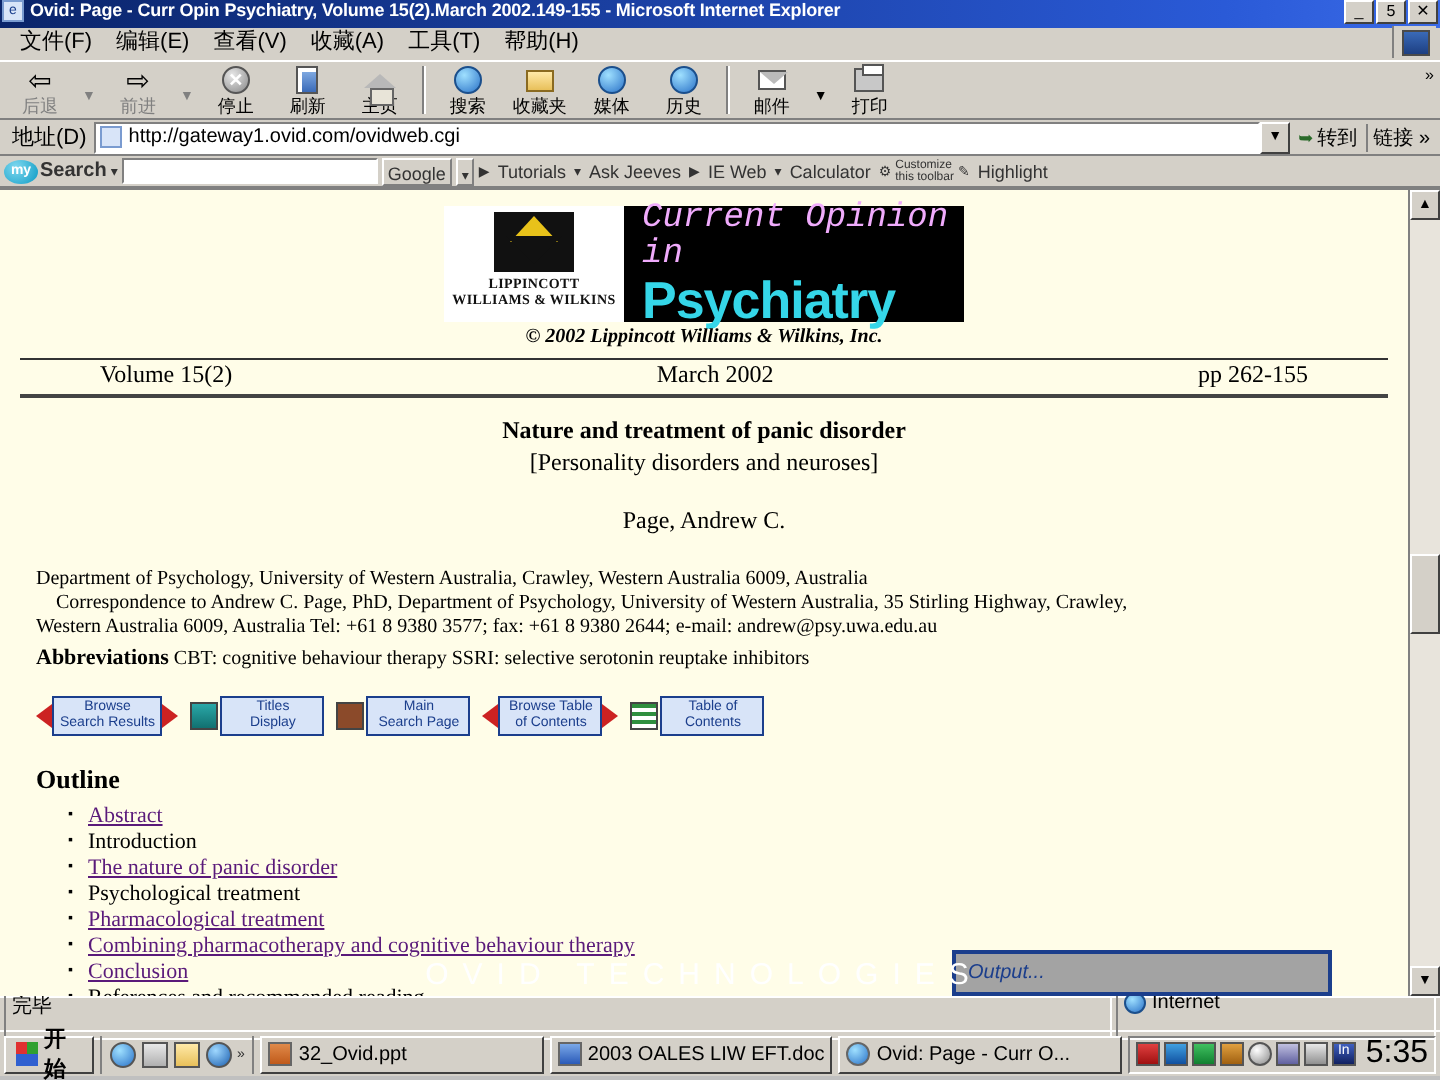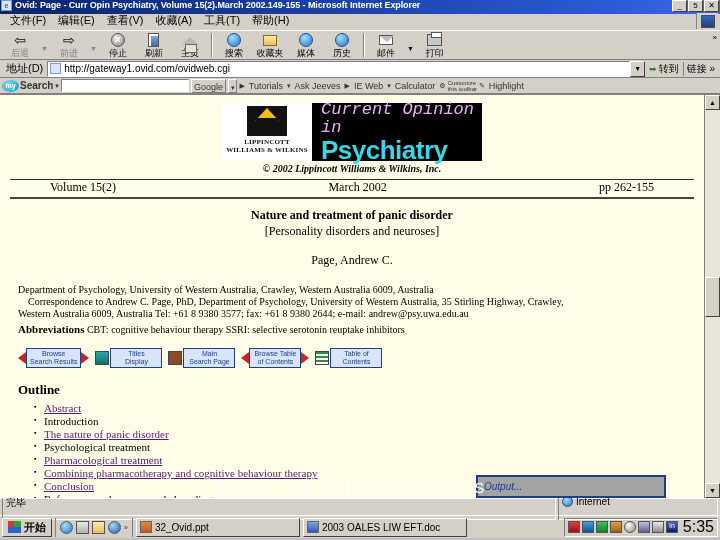--- a/index.html
+++ b/index.html
@@ -536,20 +536,24 @@
     <span class="tiny">»</span>
   </div>
   <div class="tbtask">
     <span class="ti ti-ppt"></span>
     <span>32_Ovid.ppt</span>
   </div>
   <div class="tbtask">
     <span class="ti ti-doc"></span>
     <span>2003 OALES LIW EFT.doc</span>
   </div>
+  <div class="tbtask">
+    <span class="ti ti-ie"></span>
+    <span>Ovid: Page - Curr O...</span>
+  </div>
   <div class="tray">
     <span class="ti2 c1"></span>
     <span class="ti2 c2"></span>
     <span class="ti2 c3"></span>
     <span class="ti2 c4"></span>
     <span class="ti2 c5"></span>
     <span class="ti2 c6"></span>
     <span class="ti2 c7"></span>
     <span class="ti2 c8">In</span>
     <span class="clock">5:35</span>

